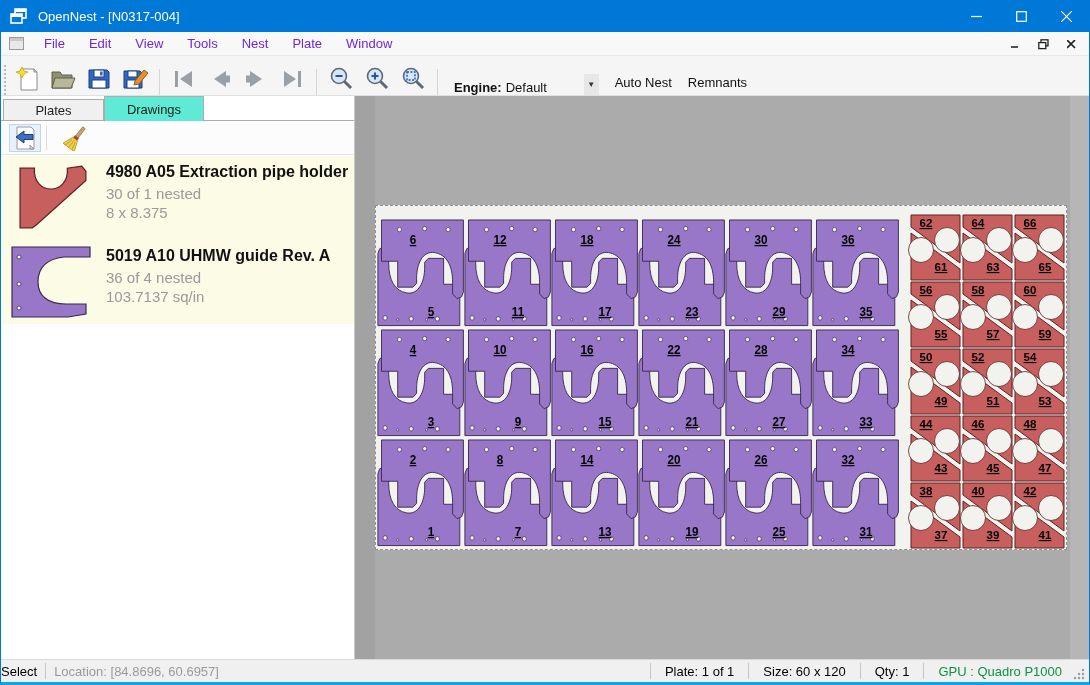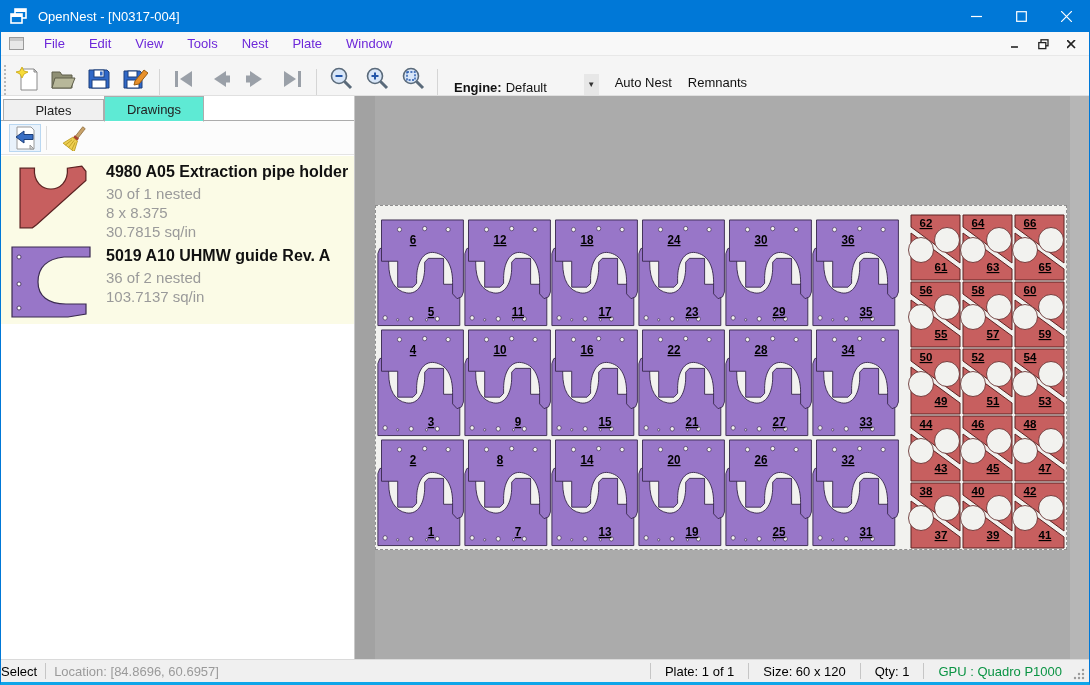--- a/index.html
+++ b/index.html
@@ -241,35 +241,34 @@
       <div class="draw-item">
         <div class="thumb">
           <svg width="72" height="66" viewBox="0 0 70 64">
             <path d="M2,3 L16,3 C14,30 50,30 48,3 L62,1 L66,6 L66,15 L18,58 L14,61 L2,61 Z" stroke="#5C2222" stroke-width="1.2" fill="#C75F5F"></path>
           </svg>
         </div>
         <div class="d-meta">
           <div class="d-title">4980 A05 Extraction pipe holder</div>
           <div class="d-line">30 of 1 nested</div>
           <div class="d-line">8 x 8.375</div>
-          <div class="d-line">30.7815 sq/in</div>
         </div>
       </div>
       <div class="draw-item">
         <div class="thumb">
           <svg width="88" height="76" viewBox="0 0 88 76">
             <path d="M2,3 L80,3 L80,13 L54,13 C36,15 28,24 28,38 C28,52 38,60 56,60 L76,60 L76,70 L58,73 L2,73 Z" stroke="#3A2A50" stroke-width="1.2" fill="#9876C8"></path>
             <circle cx="9" cy="13" r="2" fill="#fff" stroke="#3A2A50" stroke-width="0.8"></circle>
             <circle cx="9" cy="40" r="2" fill="#fff" stroke="#3A2A50" stroke-width="0.8"></circle>
             <circle cx="9" cy="64" r="2" fill="#fff" stroke="#3A2A50" stroke-width="0.8"></circle>
           </svg>
         </div>
         <div class="d-meta">
           <div class="d-title">5019 A10 UHMW guide Rev. A</div>
-          <div class="d-line">36 of 2 nested</div>
+          <div class="d-line">36 of 4 nested</div>
           <div class="d-line">103.7137 sq/in</div>
         </div>
       </div>
     </div>
   </div>
 
   <div class="canvas">
     <div class="canvas-left-strip"></div>
     <div class="canvas-right-strip"></div>
     <div class="plate">

